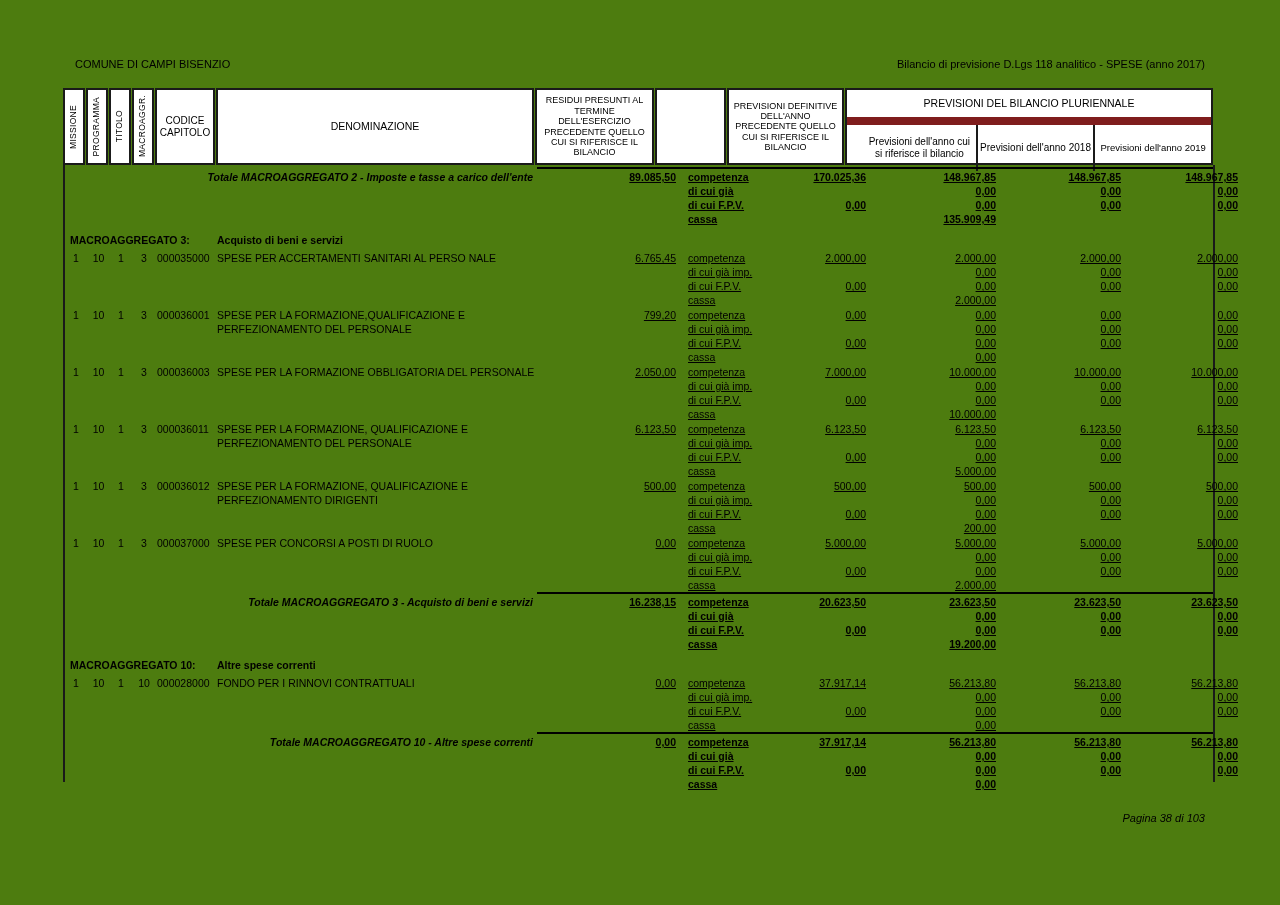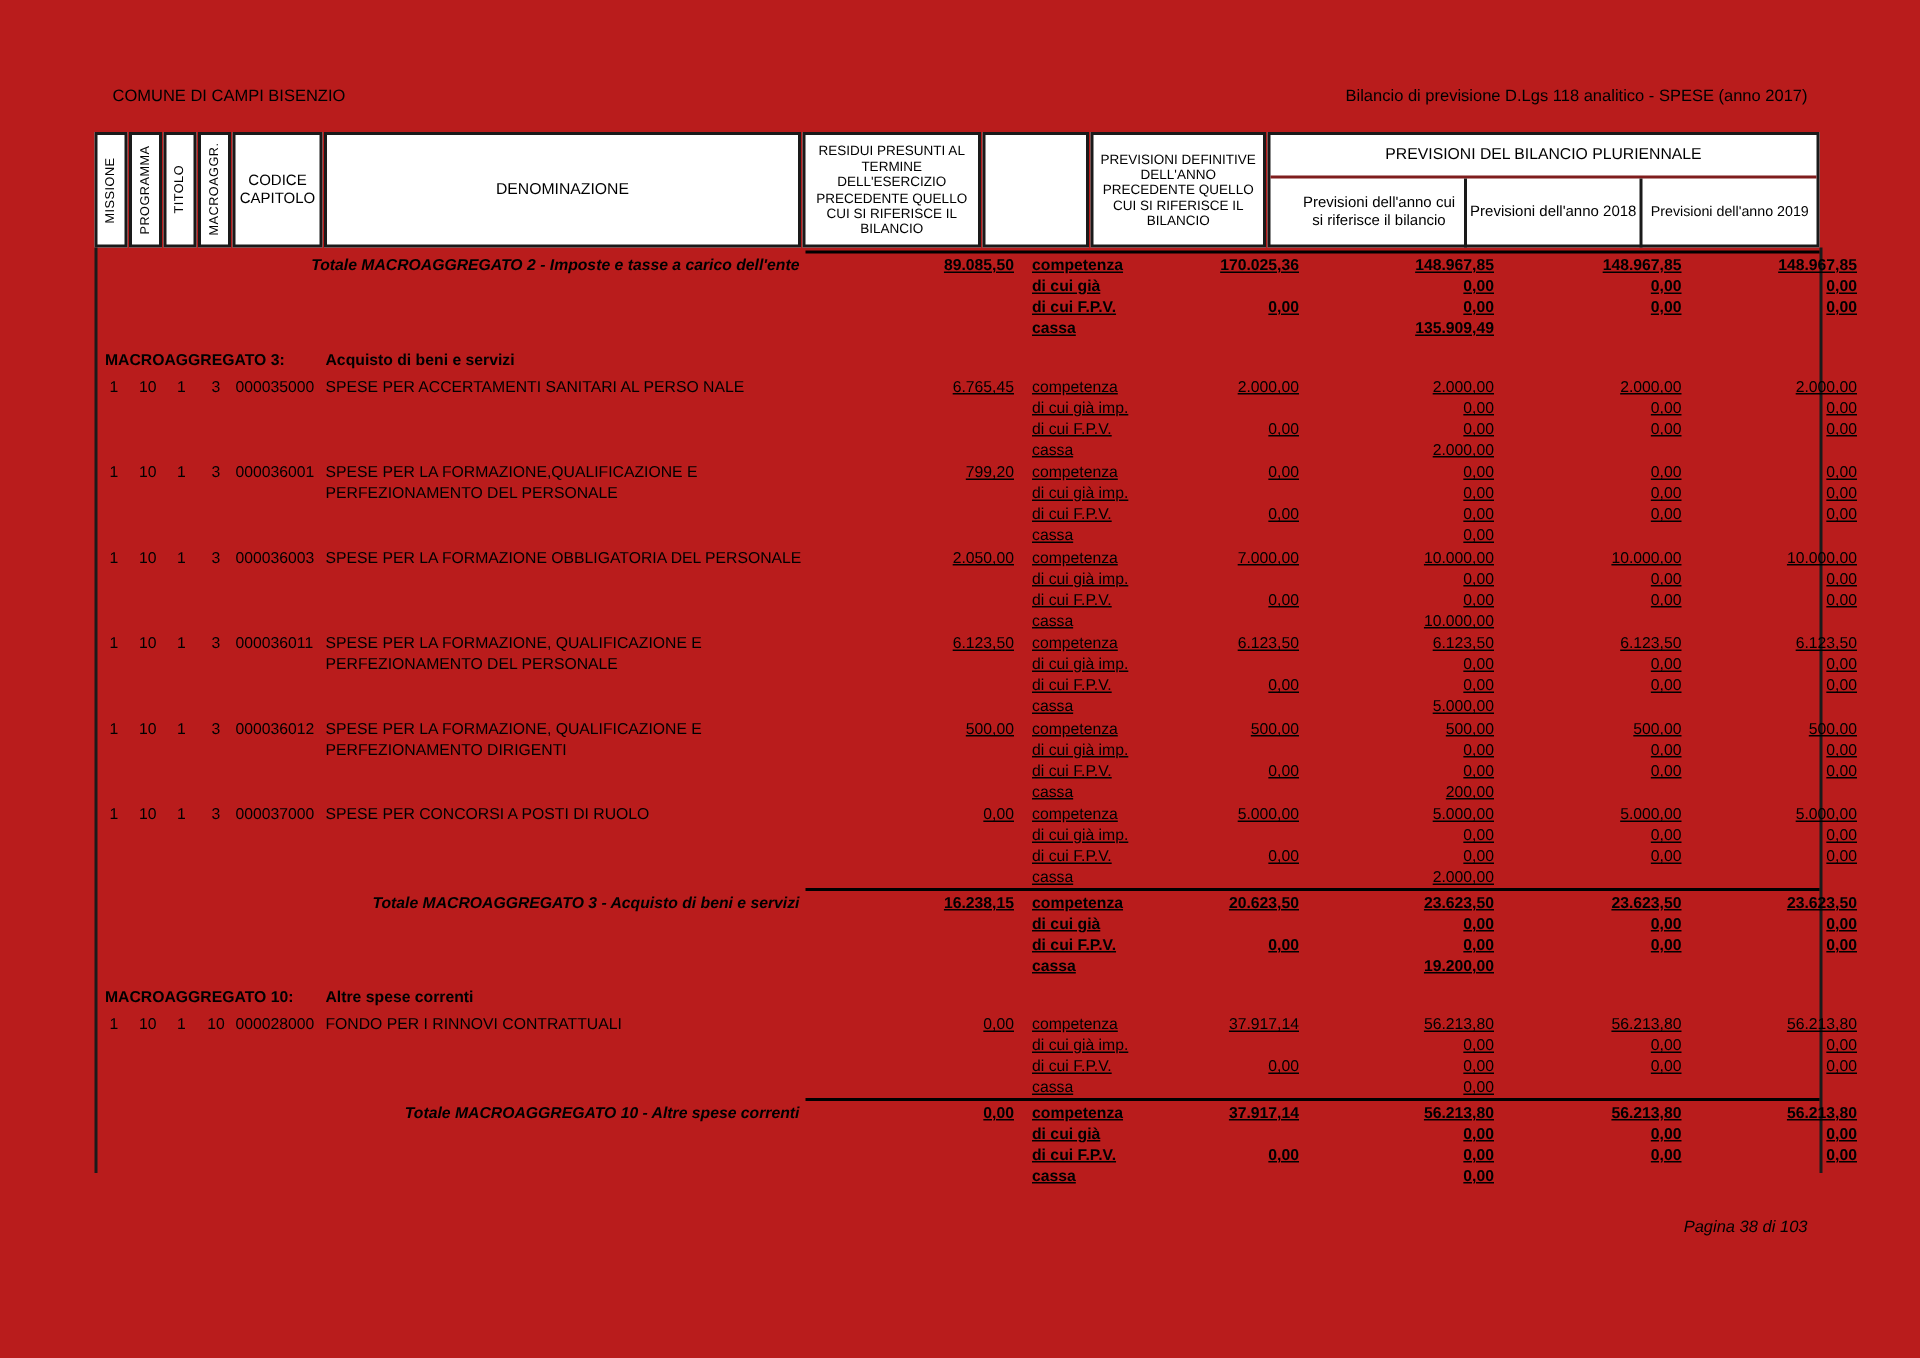--- a/index.html
+++ b/index.html
@@ -1,35 +1,35 @@
 <!DOCTYPE html>
 <html><head>
 <meta charset="utf-8">
 <style>
   html,body { margin:0; padding:0; background:#fff; }
-  .page { position:relative; width:1280px; height:905px; background:#b91c1c;
+  .page { position:relative; width:1280px; height:905px; background:#4d7c0f;
           font-family:"Liberation Sans", sans-serif; color:#000; overflow:hidden; }
 
   .doc-title-left  { position:absolute; left:75px;  top:58px; font-size:11px; }
   .doc-title-right { position:absolute; right:75px; top:58px; font-size:11px; }
 
   
   .thead { position:absolute; left:63px; top:88px; width:1152px; height:77px; display:flex; }
   .hcell { border:2px solid #1a1a1a; margin-right:1px; box-sizing:border-box; background:#fff;
            display:flex; align-items:center; justify-content:center; text-align:center;
            height:77px; flex:none; line-height:1.15; }
   .h-vert  { width:22px; }
   .h-vert span { writing-mode:vertical-rl; transform:rotate(180deg); font-size:8.5px; letter-spacing:.3px; }
   .h-cod   { width:60px;  font-size:10px; }
   .h-den   { width:318px; font-size:10.5px; }
   .h-res   { width:119px; font-size:9px; padding:12px 2px; }
   .h-empty { width:71px; }
   .h-pd    { width:117px; font-size:9px; padding:0 3px; }
   .h-group { width:368px; display:block; padding:0; }
-  .hg-top  { height:27px; border-bottom:2px solid #7f1d1d; display:flex; align-items:center;
+  .hg-top  { height:27px; border-bottom:8px solid #7f1d1d; display:flex; align-items:center;
              justify-content:center; font-size:10.5px; }
   .hg-sub  { display:flex; height:46px; }
   .hg-cell { box-sizing:border-box; display:flex; align-items:center; justify-content:center;
              text-align:center; font-size:10px; line-height:1.2; padding:0 2px; }
   .hg-c1 { width:130px;padding-left:18px; }
   .hg-c2 { width:119px; border-left:2px solid #1a1a1a; }
   .hg-c3 { width:119px; border-left:2px solid #1a1a1a; font-size:9.5px; }
 
   
   .tbody { position:absolute; left:63px; top:165px; width:1152px; height:617px;

